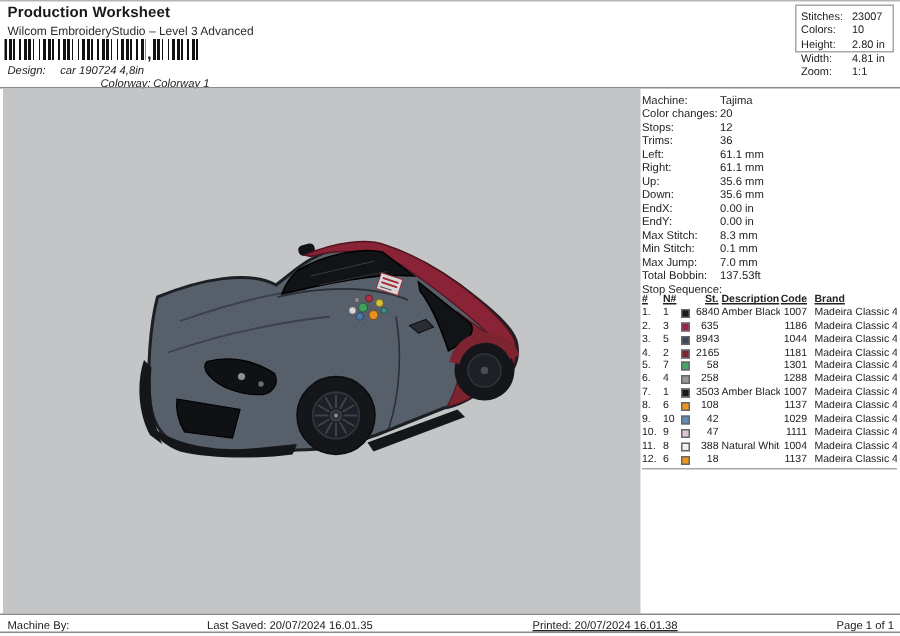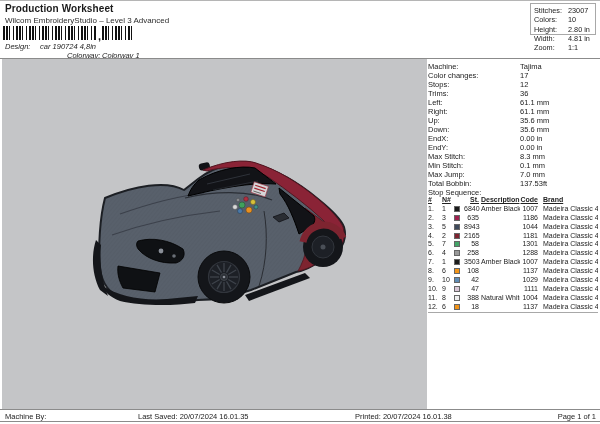--- a/index.html
+++ b/index.html
@@ -17,21 +17,21 @@
   .bars.b2{width:30px;}
   .bc-comma{font-size:11px;font-weight:bold;line-height:8px;padding:0 1px;}
   .meta-row{font-size:7.5px;color:#222;font-style:italic;}
   .meta-lbl{display:inline-block;width:33px;}
   .summary-box{left:530px;top:2px;width:66px;height:32px;border:1px solid #a8a8a8;background:#fff;box-sizing:border-box;padding:2px 3px;}
   .sum-row{display:flex;font-size:7.3px;line-height:9.3px;color:#222;}
   .s-lbl{width:34px;}
   .hline{height:1px;background:#8b8b8b;}
   .canvas{left:2px;top:58px;width:425px;height:350px;}
   .mpanel{left:428px;top:61px;width:170px;}
-  .m-row{display:flex;font-size:7.5px;line-height:9px;color:#222;gap:40px;}
+  .m-row{display:flex;font-size:7.5px;line-height:9px;color:#222;}
   .m-lbl{width:52px;}
   .seq-title{left:428px;top:187px;font-size:7.5px;color:#222;}
   .seq{left:428px;top:195px;width:170px;font-size:7px;color:#222;}
   .seq-grid{display:grid;grid-template-columns:14px 12px 10px 17px 39px 20px 1fr;line-height:8.9px;height:8.9px;}
   .c{overflow:hidden;white-space:nowrap;}
   .c.st,.c.co{text-align:right;padding-right:2px;box-sizing:border-box;}
   .c.br{padding-left:3px;}
   .u{font-weight:bold;text-decoration:underline;}
   .swatch{display:inline-block;width:6px;height:6px;border:1px solid #666;box-sizing:border-box;margin-top:1px;}
   .foot{font-size:7.5px;color:#222;top:411px;}
@@ -175,21 +175,21 @@
     </svg>
   </div>
 
   <div class="abs mpanel" id="machine-rows">
       <div class="m-row">
         <span class="m-lbl">Machine:</span>
         <span class="m-val">Tajima</span>
       </div>
       <div class="m-row">
         <span class="m-lbl">Color changes:</span>
-        <span class="m-val">17</span>
+        <span class="m-val">20</span>
       </div>
       <div class="m-row">
         <span class="m-lbl">Stops:</span>
         <span class="m-val">12</span>
       </div>
       <div class="m-row">
         <span class="m-lbl">Trims:</span>
         <span class="m-val">36</span>
       </div>
       <div class="m-row">
@@ -352,17 +352,17 @@
         <span class="c de"></span>
         <span class="c co">1137</span>
         <span class="c br">Madeira Classic 40</span>
       </div>
     </div>
   <div class="abs hline" style="left:428px;top:311px;width:170px;background:#a8a8a8;"></div>
 
   <div class="abs hline footer-line" style="top:408px;"></div>
   <div class="abs foot" style="left:5px;">Machine By:</div>
   <div class="abs foot" style="left:138px;">Last Saved: 20/07/2024 16.01.35</div>
-  <div class="abs foot" style="left:355px;">Printed: 20/07/2024 16.01.38</div>
+  <div class="abs foot" style="left:355px;text-decoration:underline;">Printed: 20/07/2024 16.01.38</div>
   <div class="abs foot" style="right:4px;margin-left:20px;">Page 1 of 1</div>
   <div class="abs hline footer-line" style="top:420px;"></div>
 
 </div>
 
 </body></html>

